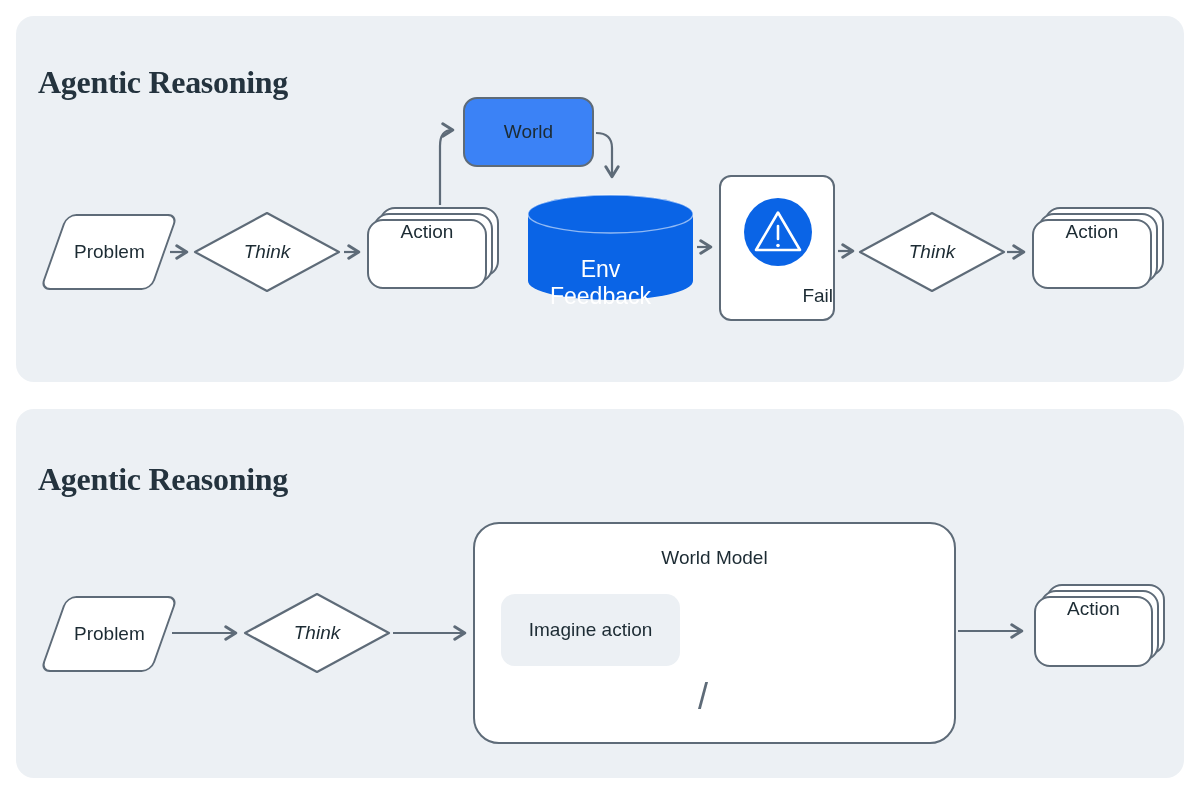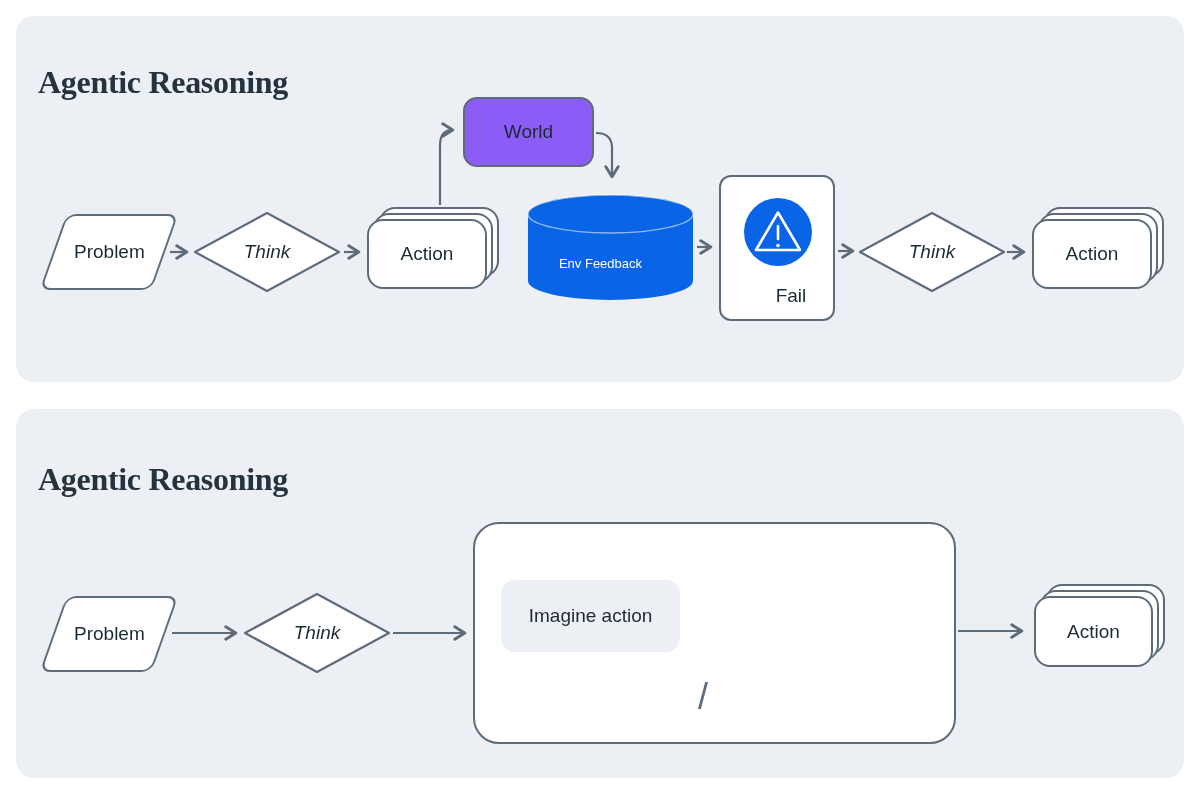--- a/index.html
+++ b/index.html
@@ -7,50 +7,50 @@
         font-family:"Liberation Sans","DejaVu Sans",sans-serif;}
   .panel{position:absolute;left:16px;width:1168px;background:#ECF0F4;border-radius:18px;}
   .panel1{top:16px;height:366px;}
   .panel2{top:409px;height:369px;}
   .ptitle{position:absolute;font-size:32px;font-weight:700;color:#24333E;letter-spacing:-0.3px;line-height:40px;font-family:Liberation Serif, serif;}
   .t1{left:38px;top:41px;}
   .t2{left:38px;top:438px;}
   svg.overlay{position:absolute;left:0;top:0;pointer-events:none;}
   
   .nlabel{font-size:19px;color:#1C2B33;}
-  .box{position:absolute;background:#8b5cf6;border:2px solid #5E6B78;display:flex;align-items:center;justify-content:center;box-sizing:border-box;}
+  .box{position:absolute;background:#3b82f6;border:2px solid #5E6B78;display:flex;align-items:center;justify-content:center;box-sizing:border-box;}
   
   .pgram{position:absolute;width:112px;height:76px;background:#fff;border:2px solid #5E6B78;border-radius:10px;
          transform:skewX(-19.5deg);display:flex;align-items:center;justify-content:center;box-sizing:border-box;}
   .pgram .nlabel{transform:skewX(19.5deg);}
   
   .diamond{position:absolute;width:150px;height:84px;}
   .diamond svg{position:absolute;left:0;top:0;}
   .diamond .nlabel{position:absolute;inset:0;display:flex;align-items:center;justify-content:center;font-style:italic;}
   
   .stack{position:absolute;}
   .scard{position:absolute;inset:0;background:#fff;border:2px solid #5E6B78;border-radius:16px;box-sizing:border-box;}
   .scard.b1{transform:translate(6px,-6px);}
   .scard.b2{transform:translate(12px,-12px);}
-  .scard.front{display:flex;align-items:center;justify-content:center;}
+  .scard.front{display:flex;justify-content:center;}
   
   .cyl{position:absolute;left:528px;top:194px;width:165px;height:107px;}
-  .cyl-label{position:absolute;left:528px;top:256px;width:145px;text-align:center;color:#fff;font-size:13px;}
+  .cyl-label{position:absolute;left:528px;top:256px;width:145px;text-align:center;color:#fff;font-size:23px;}
   
   .failcard{position:absolute;left:719px;top:175px;width:116px;height:146px;background:#fff;
             border:2px solid #5E6B78;border-radius:12px;box-sizing:border-box;}
   .failcard svg{position:absolute;left:22px;top:20px;}
-  .fail-label{position:absolute;left:14px;top:108px;width:100%;text-align:center;}
+  .fail-label{position:absolute;left:0;top:108px;width:100%;text-align:right;}
   
   .wmbox{position:absolute;left:473px;top:522px;width:483px;height:222px;background:#fff;
          border:2px solid #5E6B78;border-radius:26px;box-sizing:border-box;}
   .wm-title{position:absolute;top:23px;left:0;width:100%;text-align:center;}
   .graybox{position:absolute;background:#ECF0F4;border-radius:14px;display:flex;align-items:center;justify-content:center;
            text-align:center;box-sizing:border-box;line-height:24px;}
-  .ga{left:26px;top:56px;width:179px;height:72px;}
+  .ga{left:26px;top:70px;width:179px;height:72px;}
   .gb{left:275px;top:66px;width:181px;height:72px;padding:0 14px;}
   .slash{position:absolute;left:698px;top:676px;font-size:36px;color:#5E6B78;}
 </style>
 </head>
 <body>
 
 <div class="page">
 
   <section class="panel panel1"></section>
   <section class="panel panel2"></section>
@@ -155,20 +155,21 @@
   </div>
 
   <div class="diamond" style="left:242px;top:591px;">
     <svg width="150" height="84">
       <polygon points="75,3 147,42 75,81 3,42" fill="#FFFFFF" stroke="#5E6B78" stroke-width="2.2" stroke-linejoin="round"></polygon>
     </svg>
     <span class="nlabel">Think</span>
   </div>
 
   <div class="wmbox">
+    <div class="wm-title nlabel">World Model</div>
     <div class="graybox ga nlabel">Imagine action</div>
   </div>
 
   <div class="slash">/</div>
 
   <div class="stack" style="left:1034px;top:596px;width:119px;height:71px;">
     <div class="scard b2"></div>
     <div class="scard b1"></div>
     <div class="scard front">
       <span class="nlabel">Action</span>

